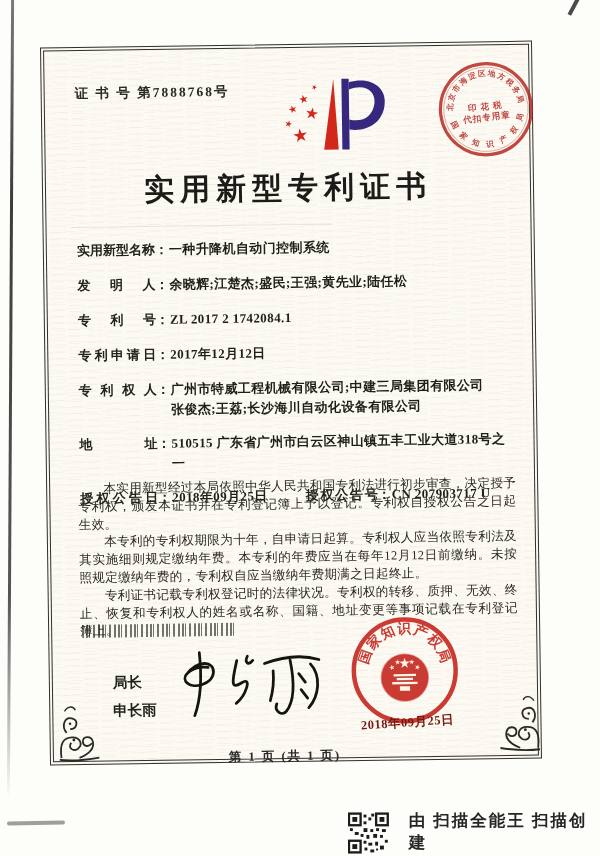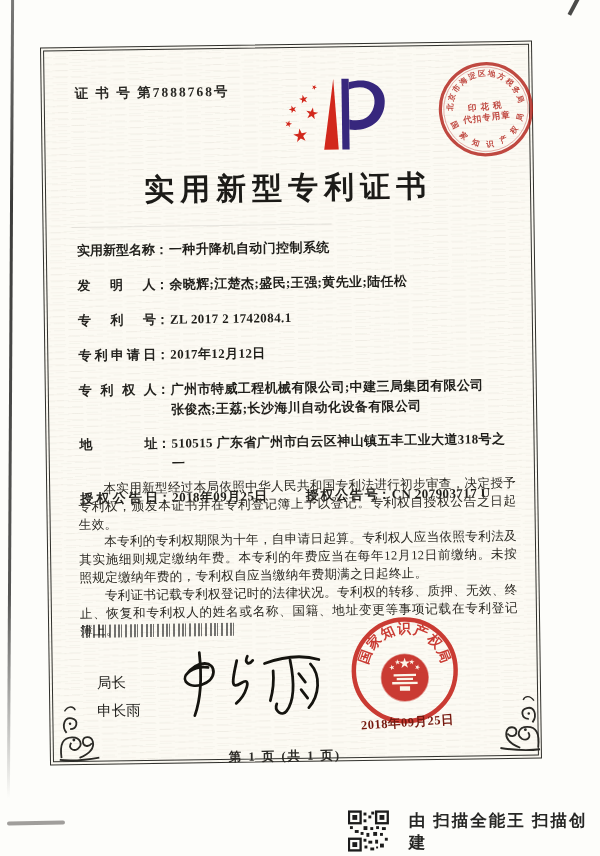--- a/index.html
+++ b/index.html
@@ -49,39 +49,39 @@
   
   .body-text { position:absolute; left:28px; top:430px; width:438px;
     font-size:12.6px; line-height:17.8px; text-align:justify; color:#2c2a24;
     font-weight:500; letter-spacing:.3px; }
   .body-text p { text-indent:2em; }
 
   
   .barcode { position:absolute; left:30px; top:574px; width:152px; height:13px; opacity:.6;
     background:
       repeating-linear-gradient(90deg,#191919 0 1.5px,rgba(0,0,0,0) 1.5px 3.5px,#191919 3.5px 6px,rgba(0,0,0,0) 6px 7px,#191919 7px 8px,rgba(0,0,0,0) 8px 11px,#191919 11px 12.5px,rgba(0,0,0,0) 12.5px 16px); }
-  .director { position:absolute; left:44px; top:618px; font-size:14.5px; font-weight:400; line-height:28px; }
+  .director { position:absolute; left:60px; top:618px; font-size:14.5px; font-weight:700; line-height:28px; }
   .signature { position:absolute; left:118px; top:598px; width:160px; height:80px; }
   .page-number { position:absolute; left:0; top:700px; width:462px; text-align:center;
     font-size:12.5px; font-weight:600; letter-spacing:2px; color:#2c2b27; }
 
   
   .stamp-tax { position:absolute; left:391px; top:14px; width:100px; height:100px;
     transform:rotate(-6deg); opacity:.82; }
   .stamp-cnipa { position:absolute; left:296px; top:568px; width:112px; height:112px; opacity:.9; }
   .stamp-date { position:absolute; left:296px; top:668px; width:116px; text-align:center;
     font-size:12.5px; font-weight:700; color:#76190f; letter-spacing:.5px; transform:rotate(-3deg); }
   .stamp-text { font-family:"Liberation Serif","DejaVu Serif",serif; font-weight:700; }
 
   .ornament { position:absolute; width:54px; height:70px; }
   .ornament.bl { left:4px; top:644px; }
   .ornament.br { left:434px; top:640px; transform:scaleX(-1); }
 
   
-  .scan-credit { position:absolute; left:348px; top:810px; display:flex; align-items:flex-start;gap:11px; }
+  .scan-credit { position:absolute; left:348px; top:810px; display:flex; align-items:flex-end;gap:11px; }
   .qr { width:42px; height:42px; }
   .credit-text { margin-left:9px; font-size:16.5px; font-weight:600; letter-spacing:2px; color:#262624; }
 </style>
 </head>
 <body>
 
 <div class="page-edge-left"></div>
 <div class="page-edge-bottom"></div>
 <div class="page-corner-mark"></div>
 

